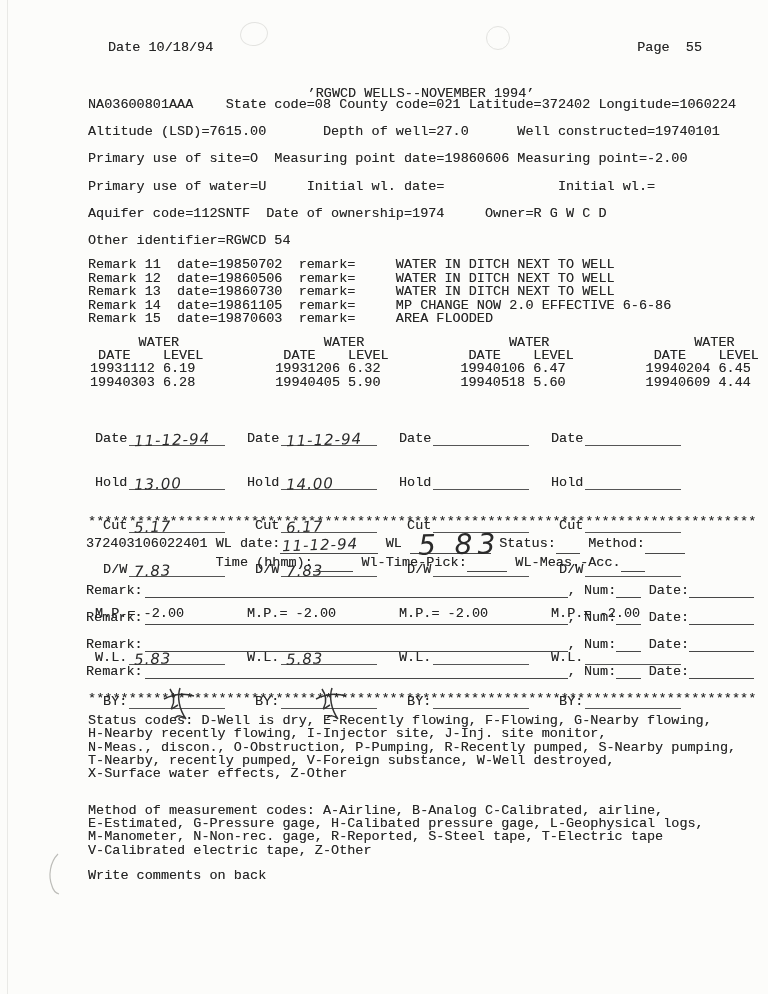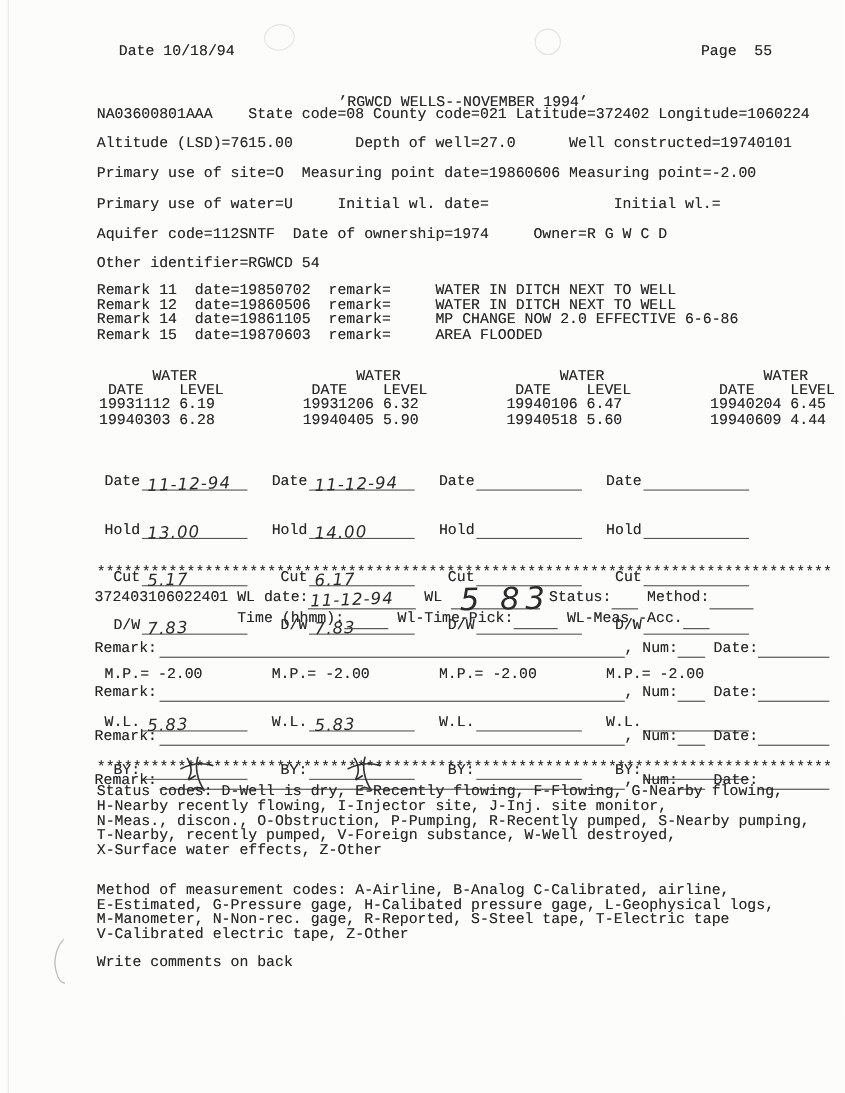--- a/index.html
+++ b/index.html
@@ -43,21 +43,21 @@
   .wle-row{white-space:pre;display:flex;align-items:flex-end;}
   .u{display:inline-block;border-bottom:1px solid #474747;position:relative;height:14px;vertical-align:bottom;}
   .w3{width:3ch}.w5{width:5ch}.w8{width:8ch}.w10{width:10ch}.w12{width:12ch}
   .uval{position:absolute;bottom:-2px;left:2px;white-space:nowrap;}
   .wl-date-hand{font-size:15px;letter-spacing:1px;transform:rotate(-2deg);}
   .wl-val-hand{font-size:28px;letter-spacing:5px;left:8px;transform:rotate(-1deg);}
   .ml1{margin-left:1ch;}
   .wle-indent{margin-left:16ch;}
   
   .sec-blankremarks{top:584px;left:86px;}
-  .br-row{display:flex;align-items:flex-end;white-space:pre;height:14px;margin-bottom:26px;}
+  .br-row{display:flex;align-items:flex-end;white-space:pre;height:14px;margin-bottom:13px;}
   .br-fill{flex:1;border-bottom:1px solid #474747;height:100%;margin-left:2px;}
   
   .sec-status{top:714px;line-height:13.3px;}
   .sec-method{top:804px;line-height:13.2px;}
   .sec-footer{top:868px;}
   
   .scan-edge{position:absolute;left:7px;top:0;bottom:0;width:1px;background:#e9e9e6;}
   .scan-circle{position:absolute;border:1px solid #e3e3e0;border-radius:50%;}
   .c1{left:240px;top:22px;width:26px;height:22px;transform:rotate(-12deg);}
   .c2{left:486px;top:26px;width:22px;height:22px;}
@@ -96,20 +96,21 @@
 
       <div class="line">Other identifier=RGWCD 54</div>
     </div>
 
   <div class="sec sec-remarks">
 
       <div class="line"><span class="rm-label">Remark 11</span><span>date=</span><span class="rm-date">19850702</span><span>remark=</span><span class="rm-gap"></span><span>WATER IN DITCH NEXT TO WELL</span></div>
 
       <div class="line"><span class="rm-label">Remark 12</span><span>date=</span><span class="rm-date">19860506</span><span>remark=</span><span class="rm-gap"></span><span>WATER IN DITCH NEXT TO WELL</span></div>
 
+      <div class="line"><span class="rm-label">Remark 13</span><span>date=</span><span class="rm-date">19860730</span><span>remark=</span><span class="rm-gap"></span><span>WATER IN DITCH NEXT TO WELL</span></div>
 
       <div class="line"><span class="rm-label">Remark 14</span><span>date=</span><span class="rm-date">19861105</span><span>remark=</span><span class="rm-gap"></span><span>MP CHANGE NOW 2.0 EFFECTIVE 6-6-86</span></div>
 
       <div class="line"><span class="rm-label">Remark 15</span><span>date=</span><span class="rm-date">19870603</span><span>remark=</span><span class="rm-gap"></span><span>AREA FLOODED</span></div>
     </div>
 
   <div class="sec sec-water">
 
       <div class="wlg">
         <div class="wlg-h1 line">WATER</div>

